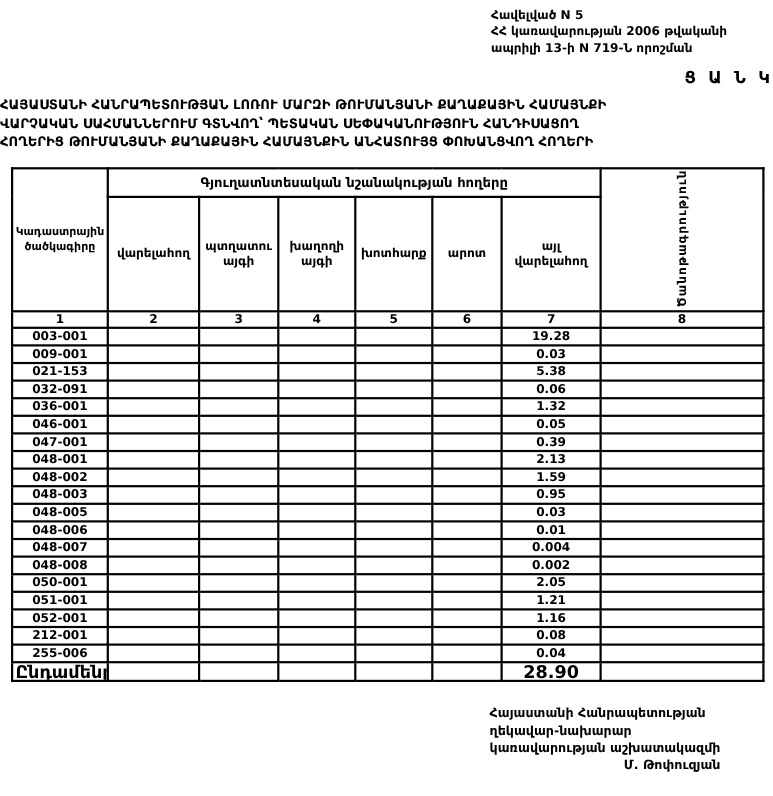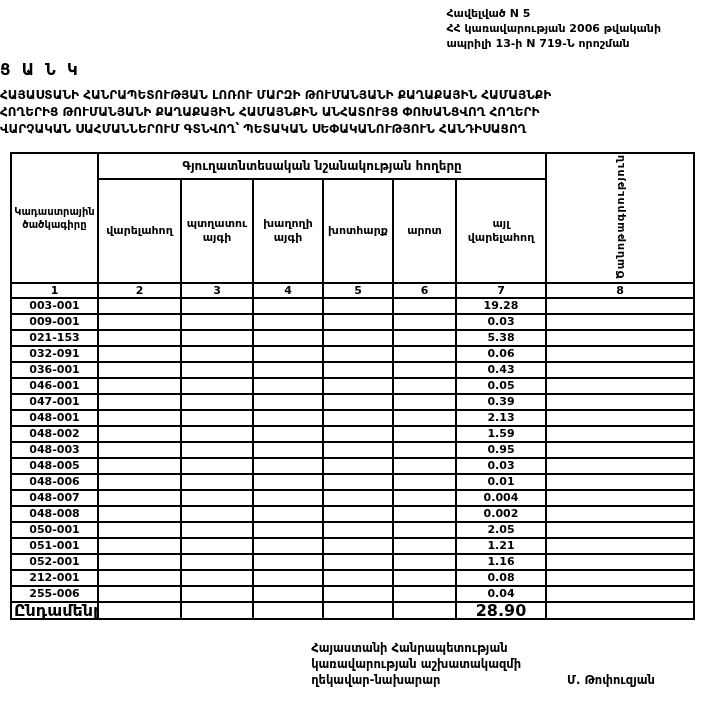--- a/index.html
+++ b/index.html
@@ -18,21 +18,21 @@
     width:fit-content;
     text-align:left;
     font-size:11px;
     font-weight:bold;
     line-height:15px;
   }
 
   
   .doc-title{
     margin-top:10px;
-    text-align:left;
+    text-align:right;
     font-size:15px;
     font-weight:bold;
     letter-spacing:3px;
   }
 
   .doc-subtitle{
     margin-top:8px;
     text-align:left;
     font-size:12px;
     font-weight:bold;
@@ -70,20 +70,21 @@
   tbody tr.data-row td{font-size:11px;height:14px;line-height:14px;}
   tbody tr.total-row td{font-size:16px;height:15px;line-height:15px;}
 
   
   .footer{
     margin-top:20px;
     display:flex;
     justify-content:flex-end;
     align-items:flex-end;
     padding:0 48px 0 45px;
+    flex-direction:column;
   }
   .footer-left{
     font-size:11.5px;
     font-weight:bold;
     line-height:16px;
   }
   .footer-right{
     font-size:11.5px;
     font-weight:bold;
     padding-bottom:1px;
@@ -98,22 +99,22 @@
   <div class="appendix">
     <div>Հավելված N 5</div>
     <div>ՀՀ կառավարության 2006 թվականի</div>
     <div>ապրիլի 13-ի N 719-Ն որոշման</div>
   </div>
 
   <div class="doc-title">Ց Ա Ն Կ</div>
 
   <div class="doc-subtitle">
     <div>ՀԱՅԱՍՏԱՆԻ ՀԱՆՐԱՊԵՏՈՒԹՅԱՆ ԼՈՌՈՒ ՄԱՐԶԻ ԹՈՒՄԱՆՅԱՆԻ ՔԱՂԱՔԱՅԻՆ ՀԱՄԱՅՆՔԻ</div>
+    <div>ՎԱՐՉԱԿԱՆ ՍԱՀՄԱՆՆԵՐՈՒՄ ԳՏՆՎՈՂ՝ ՊԵՏԱԿԱՆ ՍԵՓԱԿԱՆՈՒԹՅՈՒՆ ՀԱՆԴԻՍԱՑՈՂ</div>
     <div>ՀՈՂԵՐԻՑ ԹՈՒՄԱՆՅԱՆԻ ՔԱՂԱՔԱՅԻՆ ՀԱՄԱՅՆՔԻՆ ԱՆՀԱՏՈՒՅՑ ՓՈԽԱՆՑՎՈՂ ՀՈՂԵՐԻ</div>
-    <div>ՎԱՐՉԱԿԱՆ ՍԱՀՄԱՆՆԵՐՈՒՄ ԳՏՆՎՈՂ՝ ՊԵՏԱԿԱՆ ՍԵՓԱԿԱՆՈՒԹՅՈՒՆ ՀԱՆԴԻՍԱՑՈՂ</div>
   </div>
 
   <table class="doc-table">
     <colgroup>
       <col style="width:87px">
         <col style="width:83px">
         <col style="width:72px">
         <col style="width:70px">
       <col style="width:70px">
         <col style="width:63px">
@@ -188,21 +189,21 @@
           <td>0.06</td>
           <td></td>
         </tr>
         <tr class="data-row">
           <td>036-001</td>
           <td></td>
           <td></td>
           <td></td>
           <td></td>
           <td></td>
-          <td>0.43</td>
+          <td>1.32</td>
           <td></td>
         </tr>
         <tr class="data-row">
           <td>046-001</td>
           <td></td>
           <td></td>
           <td></td>
           <td></td>
           <td></td>
           <td>0.05</td>
@@ -347,19 +348,19 @@
           <td></td>
           <td>28.90</td>
           <td></td>
         </tr>
       </tbody>
   </table>
 
   <div class="footer">
     <div class="footer-left">
       <div>Հայաստանի Հանրապետության</div>
+      <div>ղեկավար-նախարար</div>
       <div>կառավարության աշխատակազմի</div>
-      <div>ղեկավար-նախարար</div>
     </div>
     <div class="footer-right">Մ. Թոփուզյան</div>
   </div>
 
 </div>
 
 </body></html>

